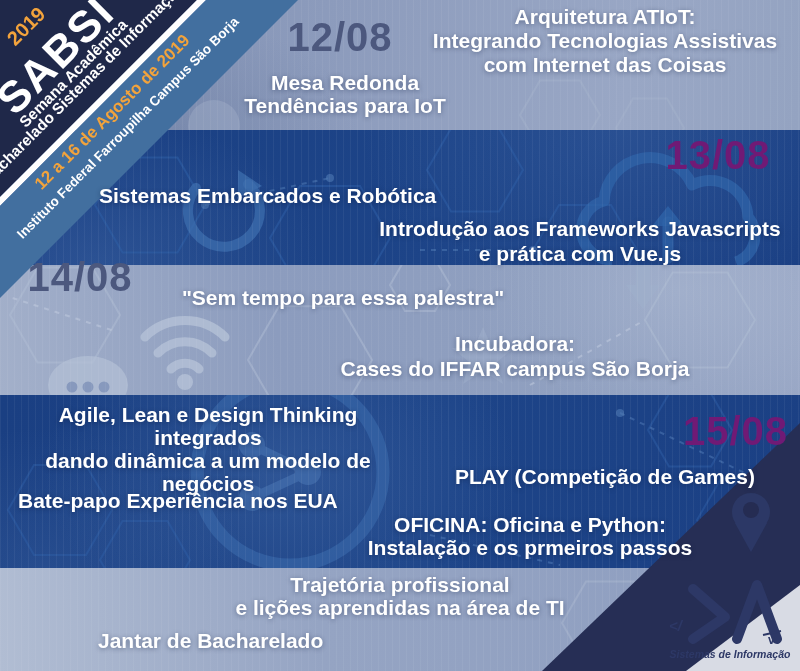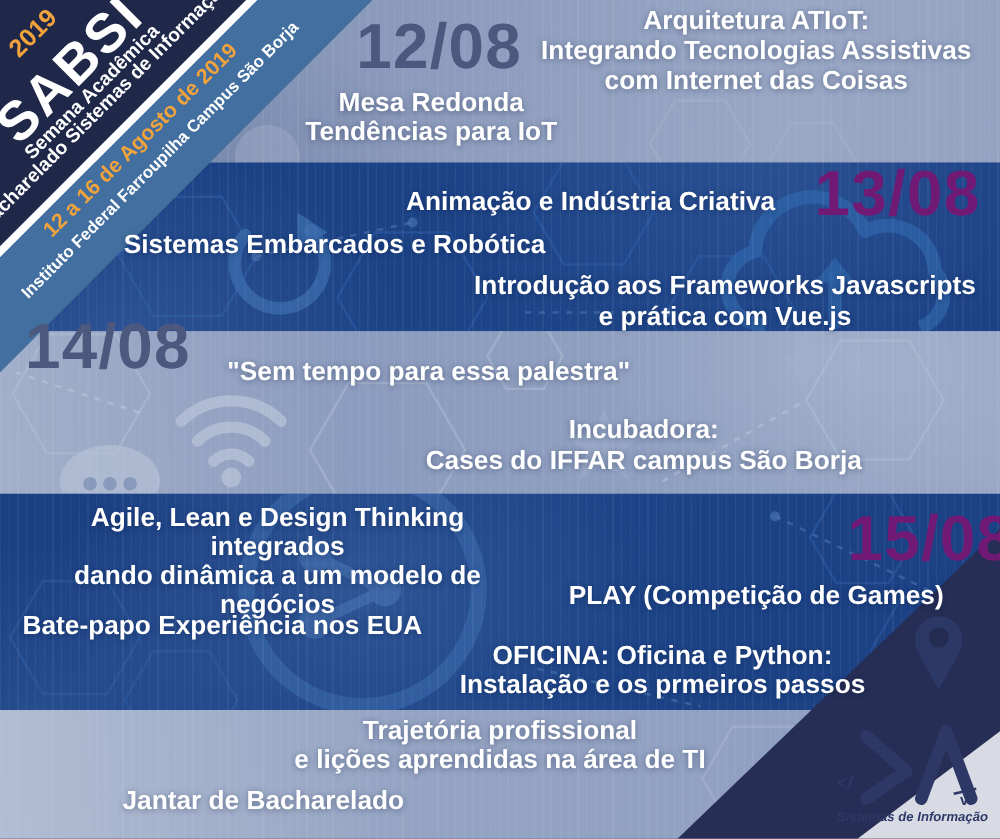--- a/index.html
+++ b/index.html
@@ -23,21 +23,21 @@
   .b5{top:568px;height:103px;background:
       linear-gradient(85deg,#b1bdd3 0%,#95a4c3 40%,#8e9ec0 100%);}
   .decor{position:absolute;left:0;top:0;pointer-events:none;}
   .page::after{content:"";position:absolute;inset:0;z-index:4;pointer-events:none;
       background:repeating-linear-gradient(90deg,rgba(255,255,255,.055) 0 1px,transparent 1px 7px);}
   .corner-br{position:absolute;left:0;top:0;z-index:5;pointer-events:none;}
   .banner{position:absolute;left:0;top:0;z-index:6;}
   .banner text{font-family:"Liberation Sans",sans-serif;font-weight:bold;}
   .t{position:absolute;z-index:8;font-weight:bold;color:#ffffff;font-size:21px;line-height:23px;
      white-space:pre-line;text-shadow:0 1px 5px rgba(10,25,60,.40);}
-  .date{position:absolute;z-index:8;font-weight:bold;font-size:51px;line-height:42px;
+  .date{position:absolute;z-index:8;font-weight:bold;font-size:40px;line-height:42px;
         text-align:center;letter-spacing:1px;}
   .c-dark{color:#4c587e;} .c-light{color:#701a75;} .c-slate{color:#5b678e;}
   .ctr{text-align:center;}
   .logo-svg{position:absolute;left:655px;top:573px;z-index:9;}
   .logo-caption{position:absolute;left:660px;top:648px;width:140px;z-index:9;
       font-size:10.5px;font-weight:bold;font-style:italic;color:#2d3866;text-align:center;}
 </style>
 </head>
 <body>
 
@@ -174,32 +174,31 @@
     <text transform="translate(131,131) rotate(-45)" text-anchor="middle" font-size="13.5" fill="#ffffff">Instituto Federal Farroupilha Campus São Borja</text>
   </svg>
 
   <div class="date c-dark" style="left:285px;top:16px;width:110px;">12/08</div>
   <div class="t ctr" style="left:415px;top:5px;width:380px;line-height:24px;">Arquitetura ATIoT:
 Integrando Tecnologias Assistivas
 com Internet das Coisas</div>
   <div class="t ctr" style="left:200px;top:71px;width:290px;">Mesa Redonda
 Tendências para IoT</div>
 
-  <div class="t ctr" style="left:300px;top:150px;width:345px;">Animação e Indústria Criativa</div>
   <div class="date c-light" style="left:648px;top:134px;width:140px;">13/08</div>
   <div class="t ctr" style="left:365px;top:216px;width:430px;line-height:25px;">Introdução aos Frameworks Javascripts
 e prática com Vue.js</div>
   <div class="t" style="left:99px;top:184px;width:345px;">Sistemas Embarcados e Robótica</div>
 
   <div class="date c-dark" style="left:20px;top:256px;width:120px;">14/08</div>
   <div class="t ctr" style="left:168px;top:286px;width:350px;">"Sem tempo para essa palestra"</div>
   <div class="t ctr" style="left:315px;top:331px;width:400px;line-height:25px;">Incubadora:
 Cases do IFFAR campus São Borja</div>
 
-  <div class="t ctr" style="left:22px;top:403px;width:400px;">Agile, Lean e Design Thinking integrados
+  <div class="t ctr" style="left:8px;top:403px;width:400px;">Agile, Lean e Design Thinking integrados
 dando dinâmica a um modelo de negócios</div>
   <div class="date c-light" style="left:678px;top:410px;width:115px;">15/08</div>
   <div class="t ctr" style="left:440px;top:465px;width:330px;">PLAY (Competição de Games)</div>
   <div class="t" style="left:18px;top:489px;width:340px;">Bate-papo Experiência nos EUA</div>
   <div class="t ctr" style="left:330px;top:513px;width:400px;">OFICINA: Oficina e Python:
 Instalação e os prmeiros passos</div>
 
   <div class="t ctr" style="left:180px;top:573px;width:440px;">Trajetória profissional
 e lições aprendidas na área de TI</div>
   <div class="t" style="left:98px;top:629px;width:300px;">Jantar de Bacharelado</div>

